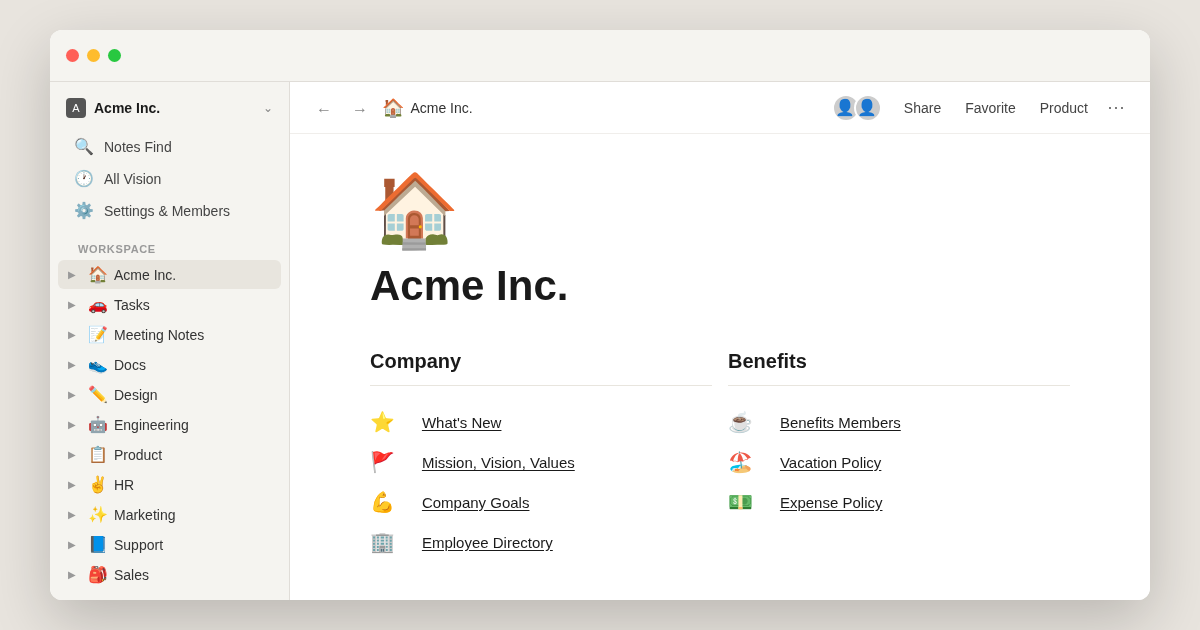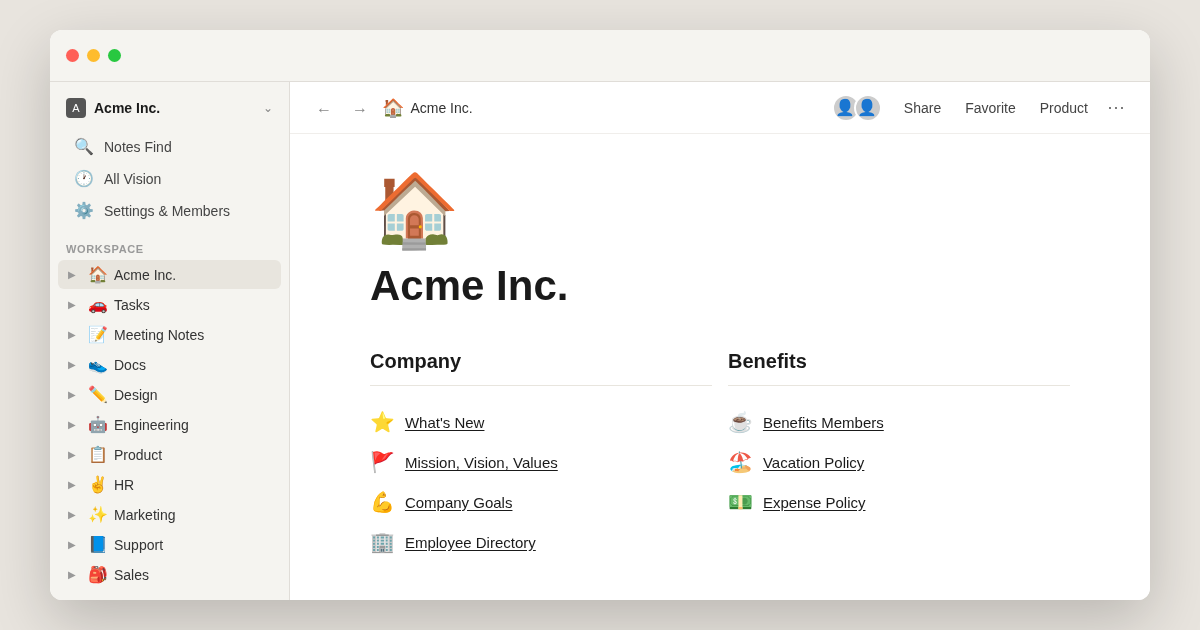--- a/index.html
+++ b/index.html
@@ -106,21 +106,21 @@
       width: 20px;
       text-align: center;
       color: #666;
     }
     .sidebar-section-label {
       font-size: 11px;
       font-weight: 600;
       color: #999;
       text-transform: uppercase;
       letter-spacing: 0.06em;
-      padding: 12px 16px 4px;
+      padding: 12px 28px 4px;
     }
     .sidebar-tree-item {
       display: flex;
       align-items: center;
       gap: 6px;
       padding: 5px 12px 5px 10px;
       cursor: pointer;
       font-size: 14px;
       color: #333;
       border-radius: 6px;
@@ -260,20 +260,21 @@
       gap: 10px;
       padding: 8px 0;
       font-size: 15px;
       cursor: pointer;
     }
     .page-link-emoji { font-size: 20px; }
     .page-link-text {
       color: #1a1a1a;
       text-decoration: underline;
       text-underline-offset: 2px;
+      margin-left: 17px;
     }
   </style>
 </head>
 <body>
 
 <div class="window">
 
   <div class="titlebar">
     <div class="traffic-lights">
       <div class="traffic-light tl-red"></div>

